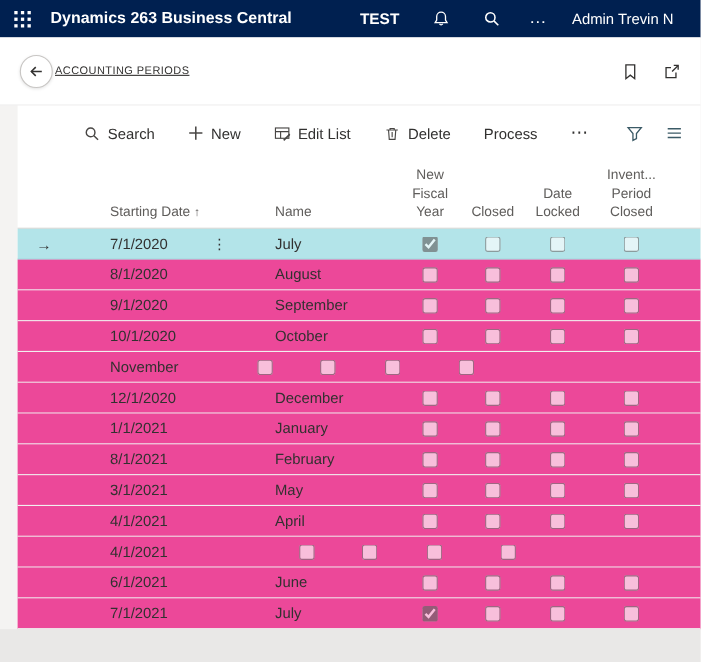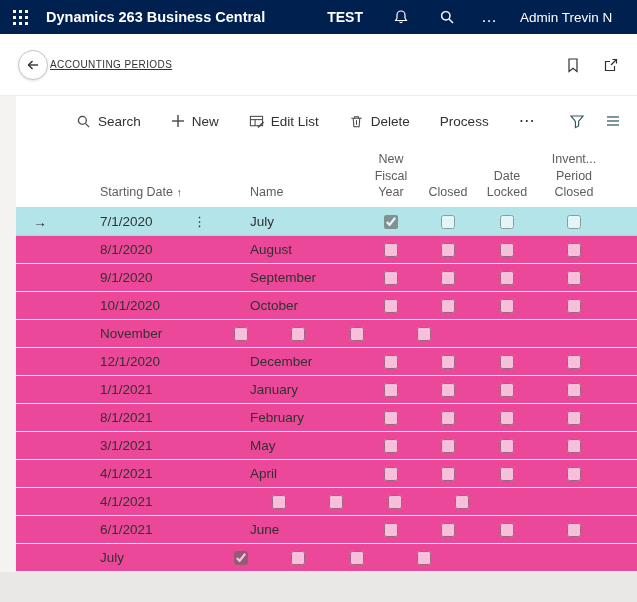--- a/index.html
+++ b/index.html
@@ -461,20 +461,23 @@
       <div class="col-c3 cbcell">
           <input type="checkbox" style="">
         </div>
       <div class="col-c4 cbcell">
           <input type="checkbox" style="">
         </div>
     </div>
 
     <div class="trow">
       <div class="gut"></div>
+      <div class="cell-d">
+          <span>7/1/2021</span>
+        </div>
       <div class="cell-n">July</div>
       <div class="col-c1 cbcell">
           <input type="checkbox" checked="" style="">
         </div>
       <div class="col-c2 cbcell">
           <input type="checkbox" style="">
         </div>
       <div class="col-c3 cbcell">
           <input type="checkbox" style="">
         </div>

